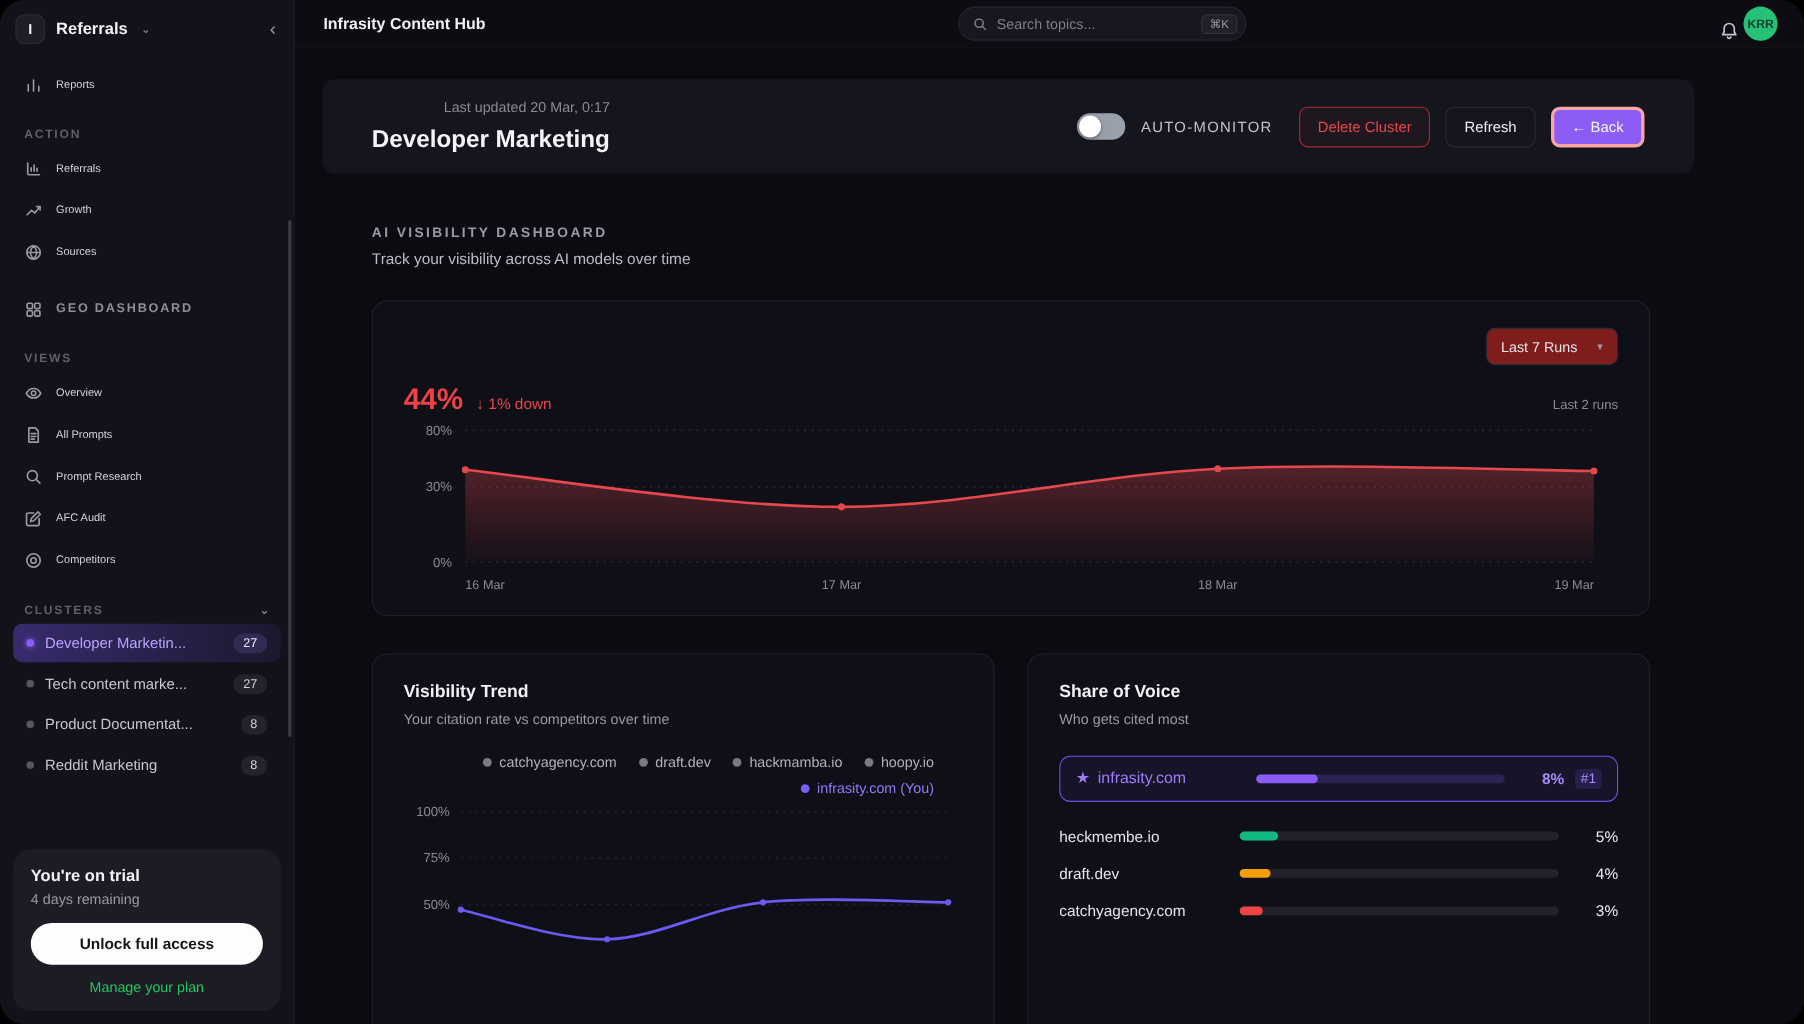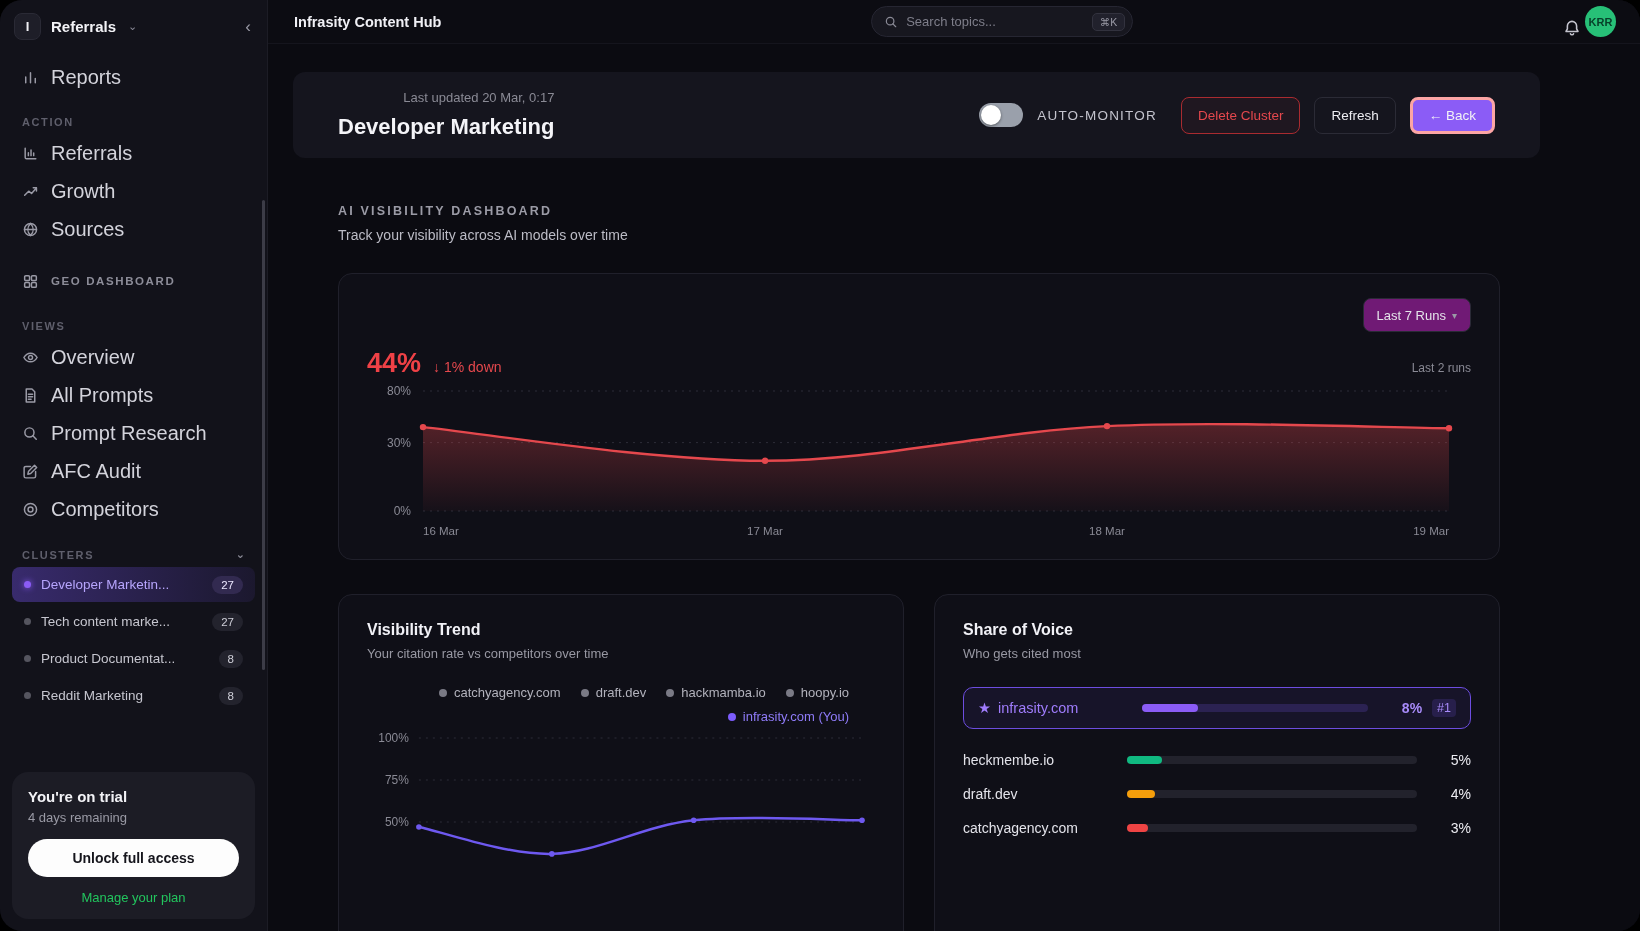--- a/index.html
+++ b/index.html
@@ -9,21 +9,21 @@
   .app { width:1640px; height:931px; border-radius:22px; overflow:hidden; display:flex; background:#0b0b11; color:#e8e8ee; }
 
   
   .sidebar { width:268px; flex:0 0 268px; background:#12121a; border-right:1px solid #1c1c25; display:flex; flex-direction:column; position:relative; }
   .sb-head { display:flex; align-items:center; gap:10px; padding:13px 16px 10px 14px; }
   .logo-box { width:27px; height:27px; border-radius:8px; background:#1e1e28; border:1px solid #2a2a35; display:flex; align-items:center; justify-content:center; font-size:13px; font-weight:bold; color:#f0f0f5; }
   .brand-name { font-size:15px; font-weight:bold; color:#f2f2f6; }
   .sb-head .chev { color:#8a8a96; font-size:11px; margin-left:2px; }
   .sb-collapse { margin-left:auto; color:#9a9aa6; font-size:17px; cursor:pointer; line-height:1; }
   .sb-nav { padding:8px 12px 0 12px; flex:1; }
-  .sb-item { display:flex; align-items:center; gap:12px; height:38px; padding:0 10px; border-radius:8px; color:#d3d3db; font-size:20px; cursor:pointer; }
+  .sb-item { display:flex; align-items:center; gap:12px; height:38px; padding:0 10px; border-radius:8px; color:#d3d3db; font-size:10px; cursor:pointer; }
   .sb-item .ic { width:17px; height:17px; color:#9a9aa6; display:flex; align-items:center; }
   .sb-item.muted-caps { color:#8d8d99; font-size:11.5px; letter-spacing:1.6px; font-weight:bold; margin-top:14px; }
   .sb-label { display:flex; align-items:center; justify-content:space-between; font-size:11px; letter-spacing:1.6px; font-weight:bold; color:#5f5f6c; margin:20px 10px 6px 10px; }
   .sb-label .chev { color:#8a8a96; font-size:11px; letter-spacing:0; }
   .cluster-item { display:flex; align-items:center; gap:10px; height:35px; padding:0 12px; border-radius:8px; color:#c6c6cf; font-size:13.5px; cursor:pointer; margin-bottom:2px; }
   .cluster-dot { width:7px; height:7px; border-radius:50%; background:#55555f; flex:0 0 7px; }
   .cluster-badge { margin-left:auto; background:#23232d; color:#cfcfd8; font-size:11.5px; border-radius:10px; padding:3px 9px; }
   .cluster-item.active { background:linear-gradient(90deg, rgba(109,77,224,.42), rgba(109,77,224,.10)); color:#b7a5fd; }
   .cluster-item.active .cluster-dot { background:#8b5cf6; box-shadow:0 0 6px #8b5cf6; }
   .cluster-item.active .cluster-badge { background:#322a50; color:#ece7ff; }
@@ -62,21 +62,21 @@
   .btn-back { background:#8b5cf6; border:3px solid #fca5a5; color:#f2f2f6; }
 
   .inner { padding:46px 140px 0 70px; }
   .sec-title { font-size:12.5px; font-weight:bold; letter-spacing:2.2px; color:#9b9ba6; }
   .sec-sub { font-size:14px; color:#bcbcc6; margin-top:9px; }
 
   .card { background:#0f0f17; border:1px solid #20202b; border-radius:14px; }
   .card-head { display:flex; align-items:flex-start; }
   .card-title { font-size:16px; font-weight:bold; color:#f1f1f6; }
   .card-sub { font-size:13px; color:#9898a3; margin-top:7px; }
-  .select { margin-left:auto; display:flex; align-items:center; gap:6px; height:34px; padding:0 13px; background:#701a75; border:1px solid #2a2a36; border-radius:8px; font-size:13px; color:#e4e4ea; cursor:pointer; }
+  .select { margin-left:auto; display:flex; align-items:center; gap:18px; height:34px; padding:0 13px; background:#7f1d1d; border:1px solid #2a2a36; border-radius:8px; font-size:13px; color:#e4e4ea; cursor:pointer; }
   .select .chev { color:#9a9aa6; font-size:10px; }
 
   .citation-card { margin-top:30px; padding:24px 28px 16px 28px; }
   .headline-row { display:flex; align-items:flex-end; margin-top:16px; }
   .headline { font-size:27px; font-weight:bold; color:#ef4146; }
   .delta { font-size:14px; color:#e5484d; margin-left:12px; padding-bottom:4px; }
   .runs-note { margin-left:auto; font-size:12px; color:#8a8a95; padding-bottom:4px; }
   .citation-card svg, .vt-svg { display:block; width:100%; }
 
   .cards-row { display:grid; grid-template-columns:1fr 1fr; gap:30px; margin-top:34px; }

